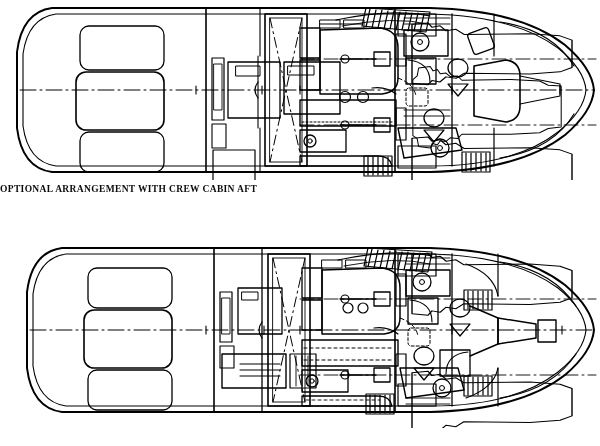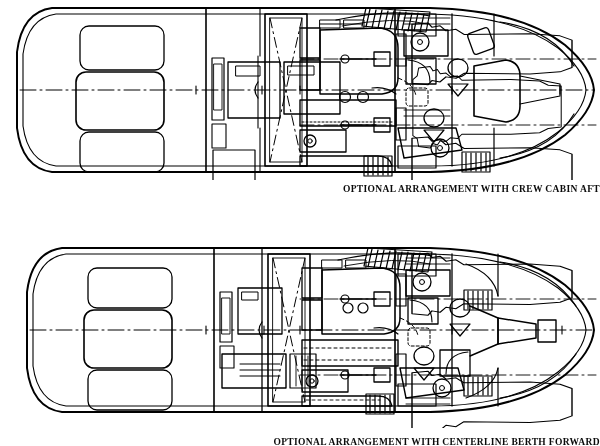--- a/index.html
+++ b/index.html
@@ -7,21 +7,21 @@
   body{
     width:600px;height:446px;overflow:hidden;position:relative;
     font-family:"Liberation Serif", serif;
     background:#ffffff;
   }
   #sheet{position:absolute;left:0;top:0;width:600px;height:446px;background:#fff;}
   .plan-svg{display:block;position:absolute;left:0;}
   #plan-top{top:0;}
   #plan-bottom{top:228px;}
   .caption{
-    position:absolute;left:0;width:600px;text-align:right;
+    position:absolute;left:0;width:600px;text-align:left;
     font-family:"Liberation Serif", serif;
     font-weight:bold;font-size:9.5px;letter-spacing:0.35px;
     color:#0b0b0b;white-space:nowrap;
   }
   #caption-top{top:184px;}
   #caption-bottom{top:437px;}
 </style>
 </head>
 <body>
 
@@ -352,15 +352,14 @@
 
       <line x1="30" y1="102" x2="594" y2="102" stroke="#000" stroke-width="1" stroke-dasharray="16 4 2 4"></line>
       <line x1="206" y1="98" x2="206" y2="106" stroke-width="1.1"></line>
       <line x1="264" y1="98" x2="264" y2="106" stroke-width="1.1"></line>
       <line x1="300" y1="98" x2="300" y2="106" stroke-width="1.1"></line>
       <line x1="452" y1="98" x2="452" y2="106" stroke-width="1.1"></line>
       <line x1="562" y1="98" x2="562" y2="106" stroke-width="1.1"></line>
     </g>
   </svg>
 
-  <div class="caption" id="caption-bottom">OPTIONAL  ARRANGEMENT WITH CENTERLINE BERTH FORWARD</div>
 
 </div>
 
 </body></html>

